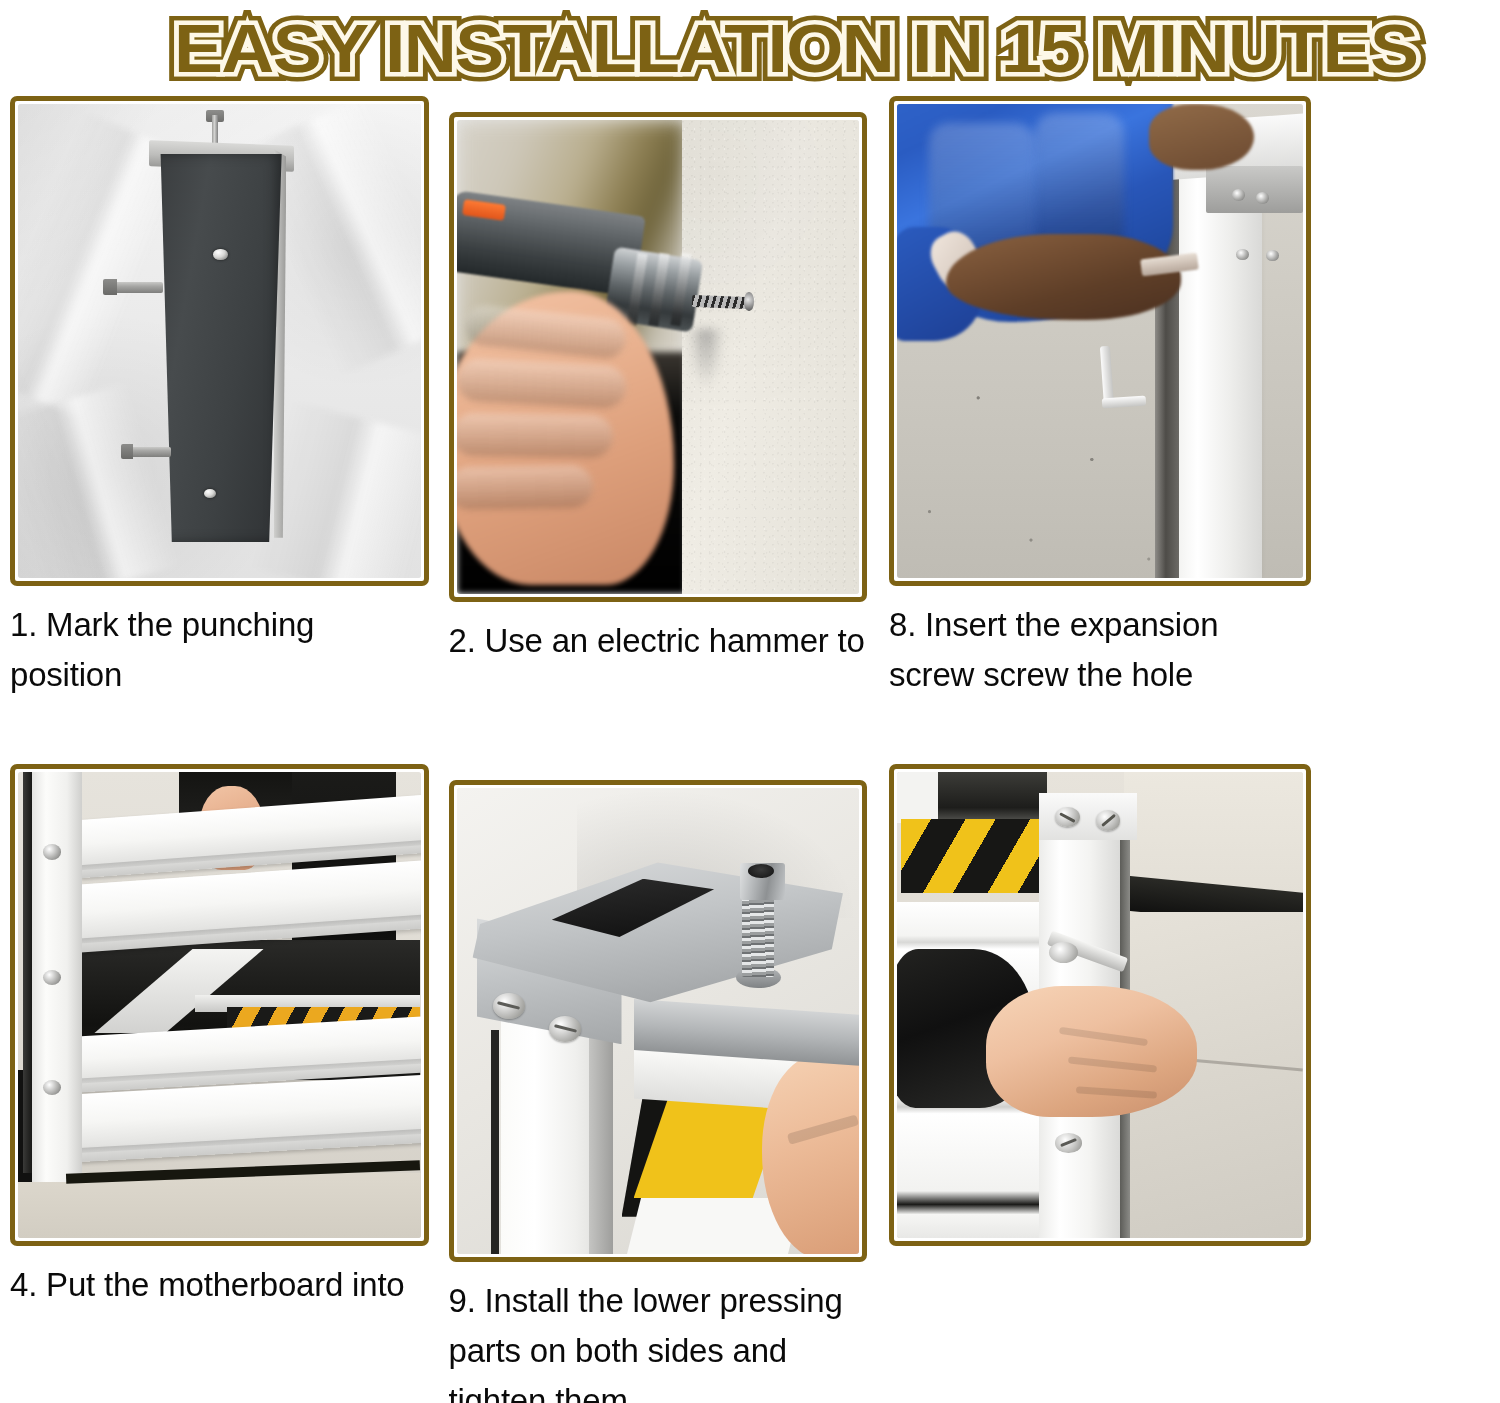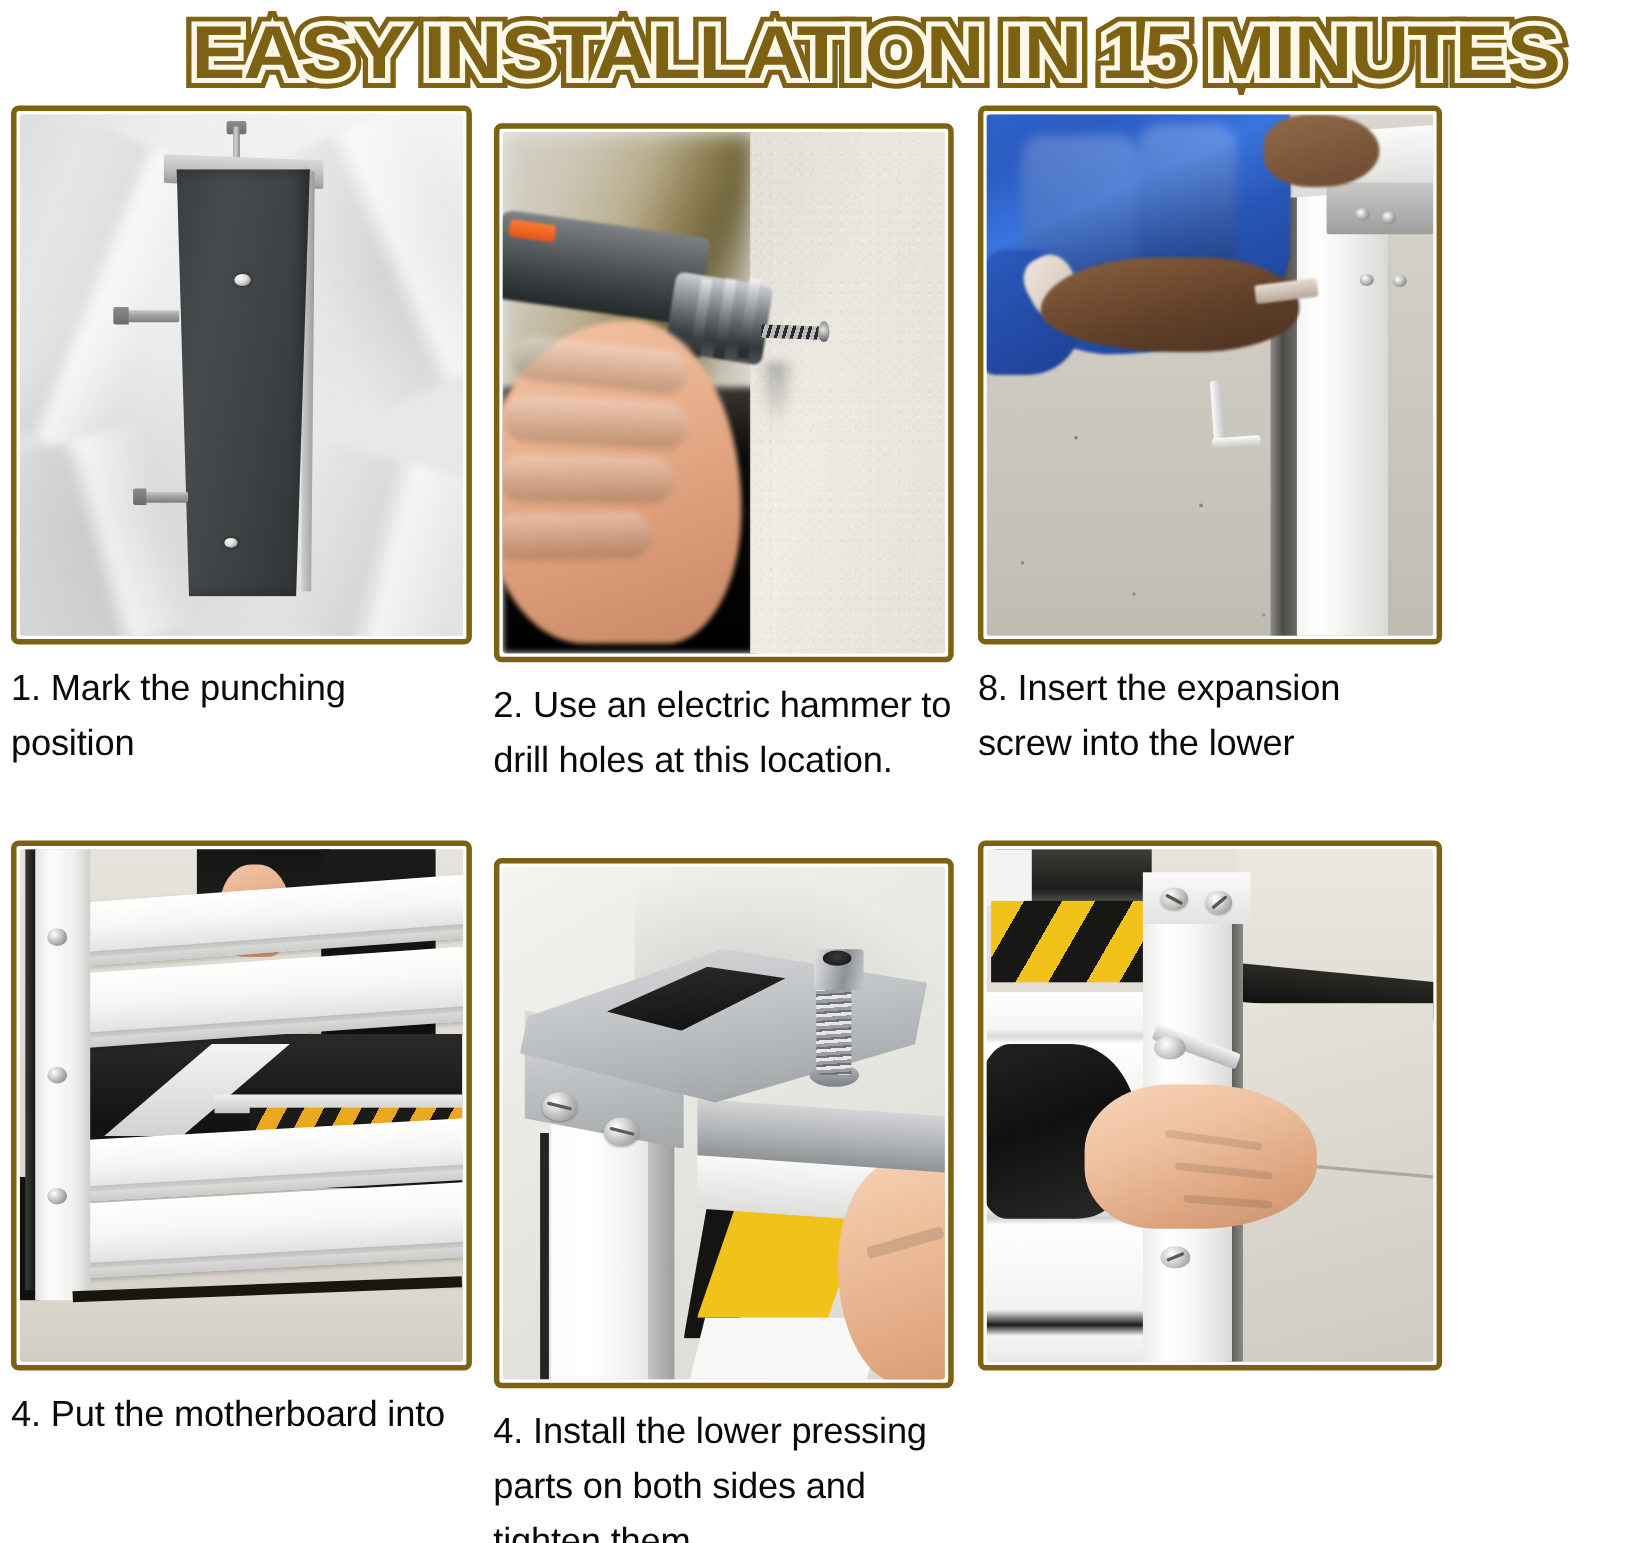--- a/index.html
+++ b/index.html
@@ -923,21 +923,20 @@
           <div class="p2-bit-tip"></div>
           <div class="p2-hand"></div>
           <div class="p2-finger f1"></div>
           <div class="p2-finger f2"></div>
           <div class="p2-finger f3"></div>
           <div class="p2-finger f4"></div>
         </div>
       </div>
       <div class="caption">
         <span>2. Use an electric hammer to</span>
-        <span>drill holes at this location.</span>
       </div>
     </div>
 
     <div class="cell c3">
       <div class="photo-frame">
         <div class="photo-inner">
           <div class="p3-floor"></div>
           <div class="p3-column"></div>
           <div class="p3-column-dark"></div>
           <div class="p3-col-top"></div>
@@ -955,21 +954,21 @@
           <div class="p3-screw s3"></div>
           <div class="p3-screw s4"></div>
           <div class="p3-allen">
             <div class="leg-v"></div>
             <div class="leg-h"></div>
           </div>
         </div>
       </div>
       <div class="caption">
         <span>8. Insert the expansion</span>
-        <span>screw into the lower</span>
+        <span>screw screw the hole</span>
       </div>
     </div>
   </div>
 
   <div class="row row2">
 
     <div class="cell c1">
       <div class="photo-frame">
         <div class="photo-inner">
           <div class="p4-bg"></div>
@@ -1031,21 +1030,21 @@
           <div class="p5-bf-screw sb"></div>
           <div class="p5-plate-top"></div>
           <div class="p5-slot"></div>
           <div class="p5-bolt-collar"></div>
           <div class="p5-bolt-thread"></div>
           <div class="p5-bolt-head"></div>
           <div class="p5-bolt-hole"></div>
         </div>
       </div>
       <div class="caption">
-        <span>4. Install the lower pressing</span>
+        <span>9. Install the lower pressing</span>
         <span>parts on both sides and</span>
         <span>tighten them</span>
       </div>
     </div>
 
     <div class="cell c3">
       <div class="photo-frame">
         <div class="photo-inner">
           <div class="p6-bg"></div>
           <div class="p6-wall-right"></div>

